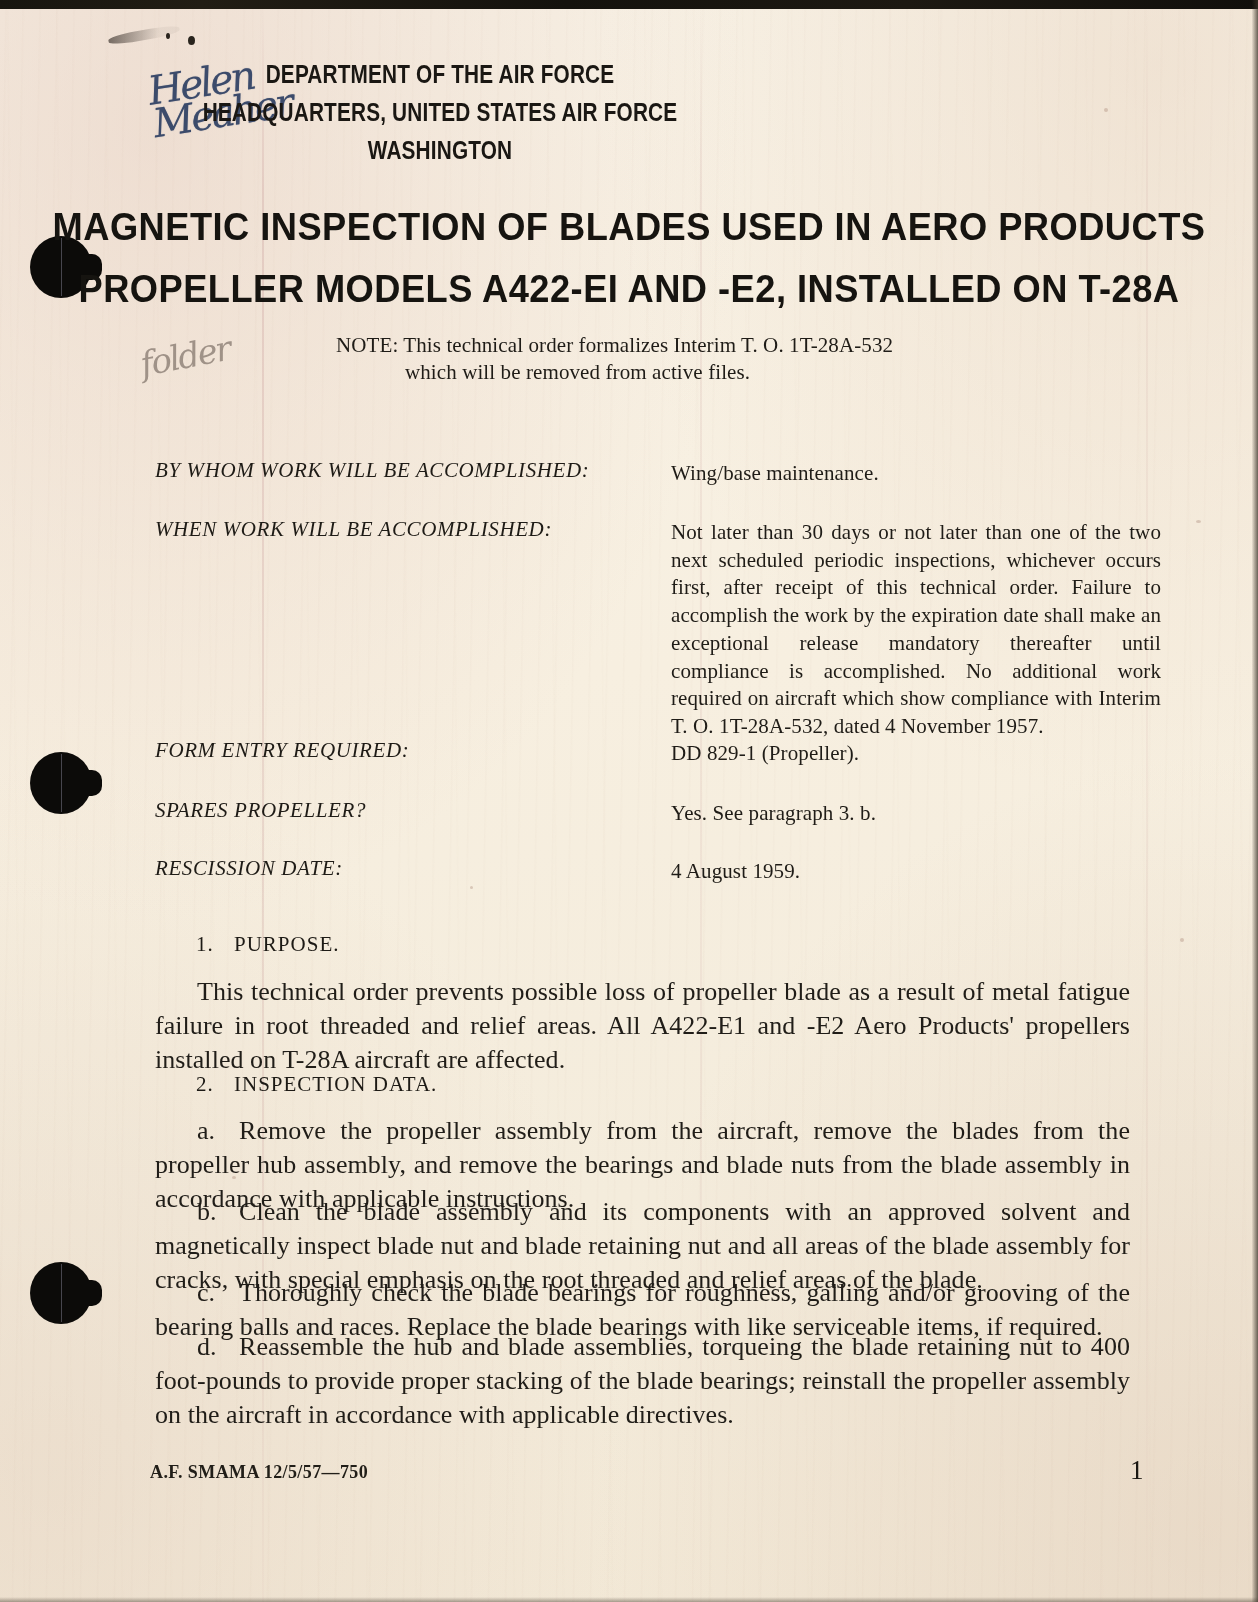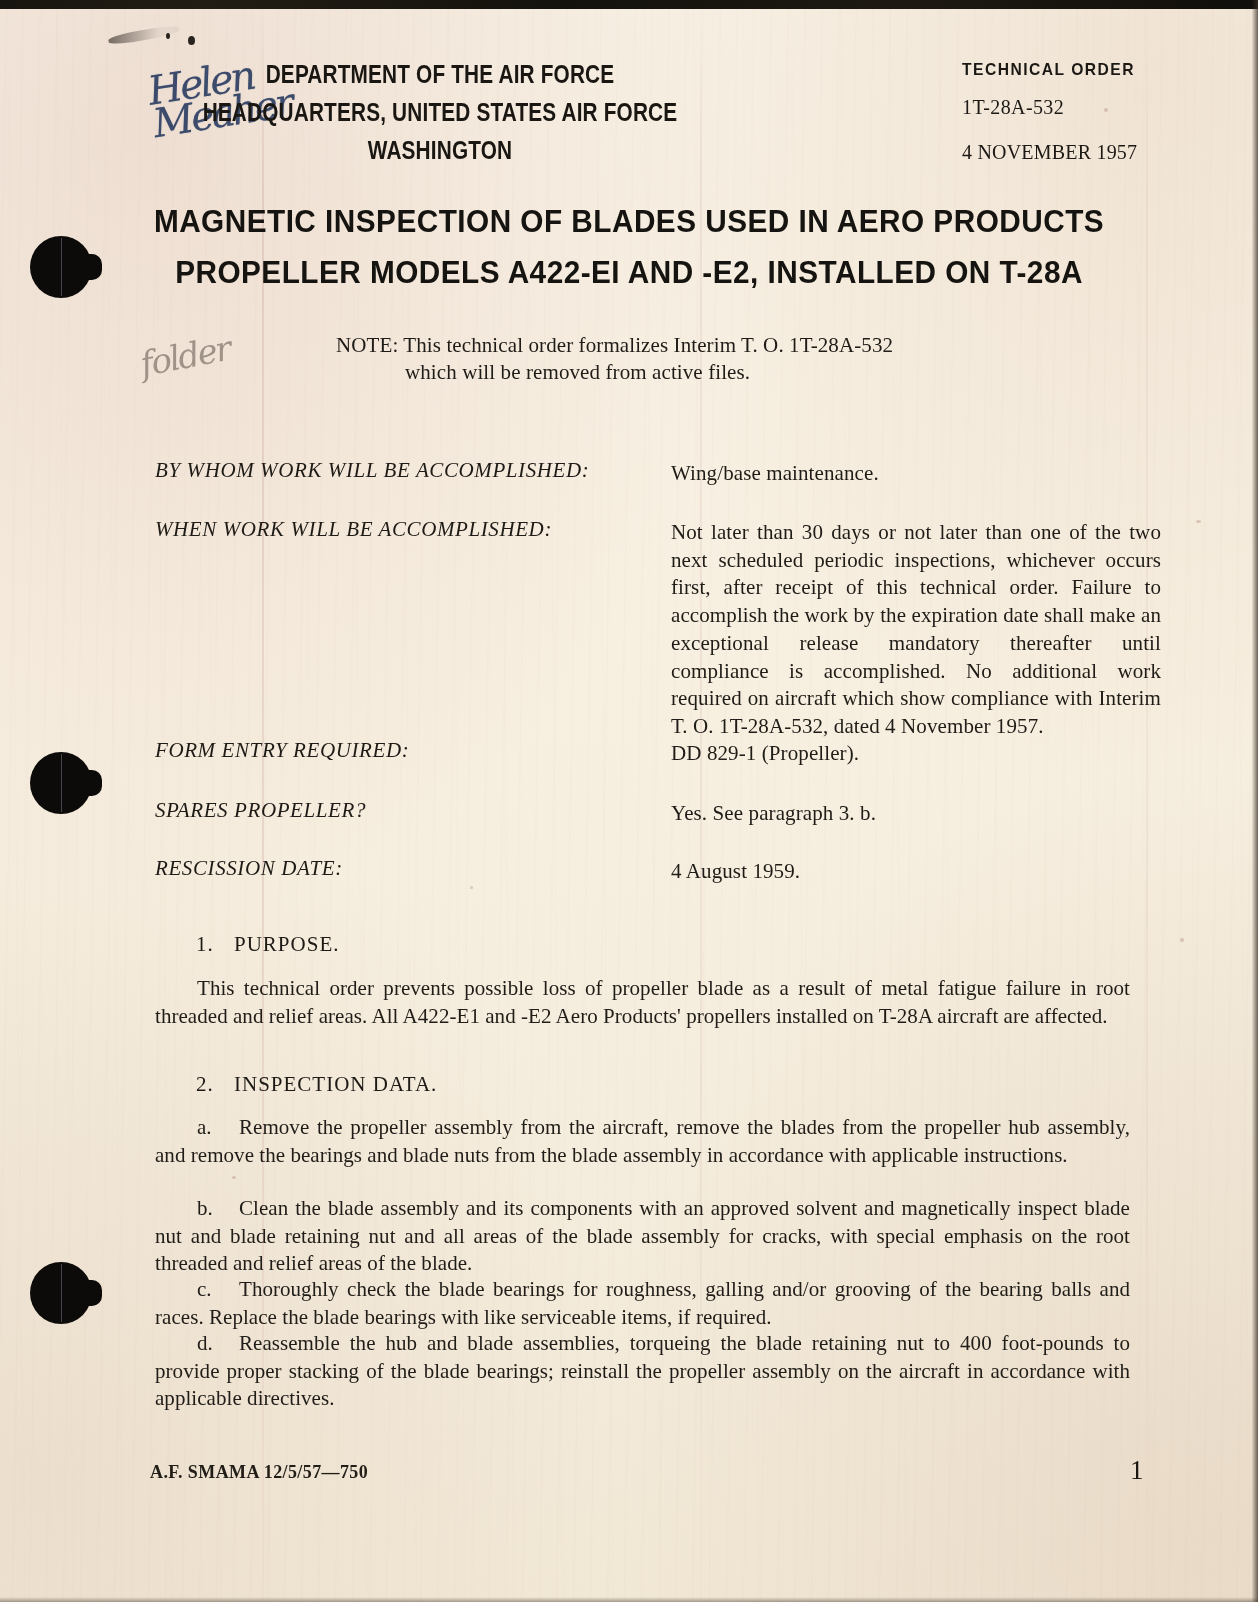--- a/index.html
+++ b/index.html
@@ -170,21 +170,21 @@
   .hdr-right .to-num { display: block; margin-bottom: 22px; font-size: 20px; letter-spacing: 0.4px;}
   .hdr-right .to-date { display: block; font-size: 20px; letter-spacing: 0.2px;}
 
   .doc-title {
     position: absolute;
     left: 0; top: 196px;
     width: 1258px;
     text-align: center;
     font-family: "Liberation Sans", sans-serif;
     font-weight: 700;
-    font-size: 32px;
+    font-size: 39px;
     line-height: 1.58;
     color: #161410;
     letter-spacing: 0.5px;
   }
   .doc-title span { display: block; transform: scaleX(0.93); }
 
   .note {
     position: absolute;
     left: 336px; top: 332px;
     font-size: 21px;
@@ -220,21 +220,21 @@
     font-size: 21px;
     letter-spacing: 1.0px;
     color: #1d1a15;
   }
   .sec-head .num { display: inline-block; width: 38px; }
 
   .para {
     position: absolute;
     left: 155px;
     width: 975px;
-    font-size: 21px;
+    font-size: 26px;
     line-height: 1.315;
     color: #201d18;
     text-align: justify;
     letter-spacing: 0.05px;
   }
   .para .ind { display: inline-block; width: 42px; }
   .para .itm { display: inline-block; width: 42px; text-align: left; }
 
   .notice {
     position: absolute;
@@ -307,25 +307,20 @@
   <div class="handwriting hw-pencil">folder</div>
 
   <div class="content">
 
     <div class="hdr">
       <div class="hdr-center">
         <div>DEPARTMENT OF THE AIR FORCE</div>
         <div>HEADQUARTERS, UNITED STATES AIR FORCE</div>
         <div>WASHINGTON</div>
       </div>
-      <div class="hdr-right">
-        <span class="to-label">TECHNICAL ORDER</span>
-        <span class="to-num">1T-28A-532</span>
-        <span class="to-date">4 NOVEMBER 1957</span>
-      </div>
     </div>
 
     <div class="doc-title">
       <span>MAGNETIC INSPECTION OF BLADES USED IN AERO PRODUCTS</span>
       <span>PROPELLER MODELS A422-EI AND -E2, INSTALLED ON T-28A</span>
     </div>
 
     <div class="note">
       <span class="note-lead">NOTE:</span>
       <span>This technical order formalizes Interim T. O. 1T-28A-532</span>

